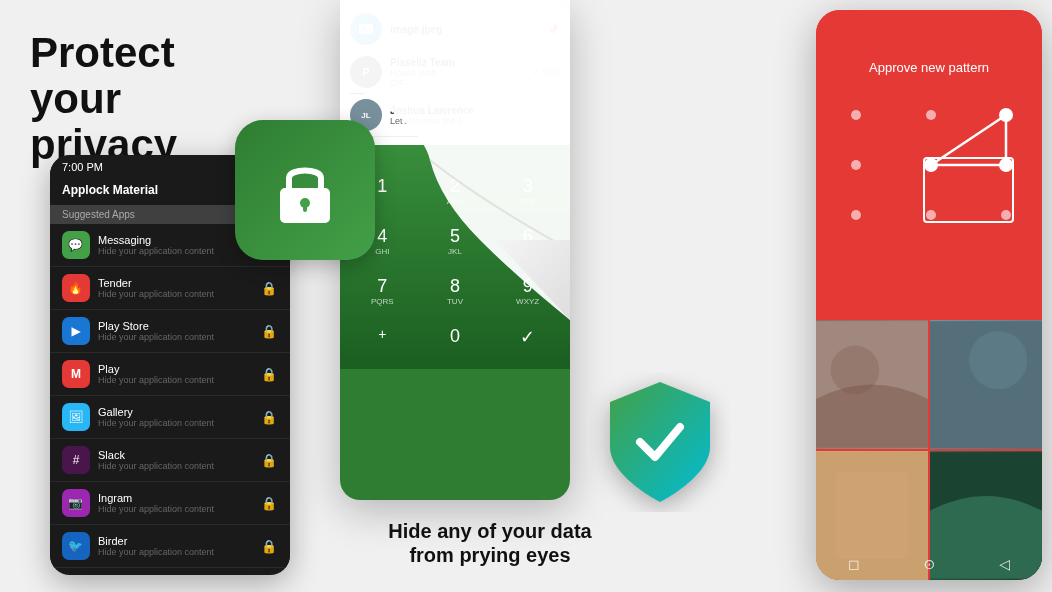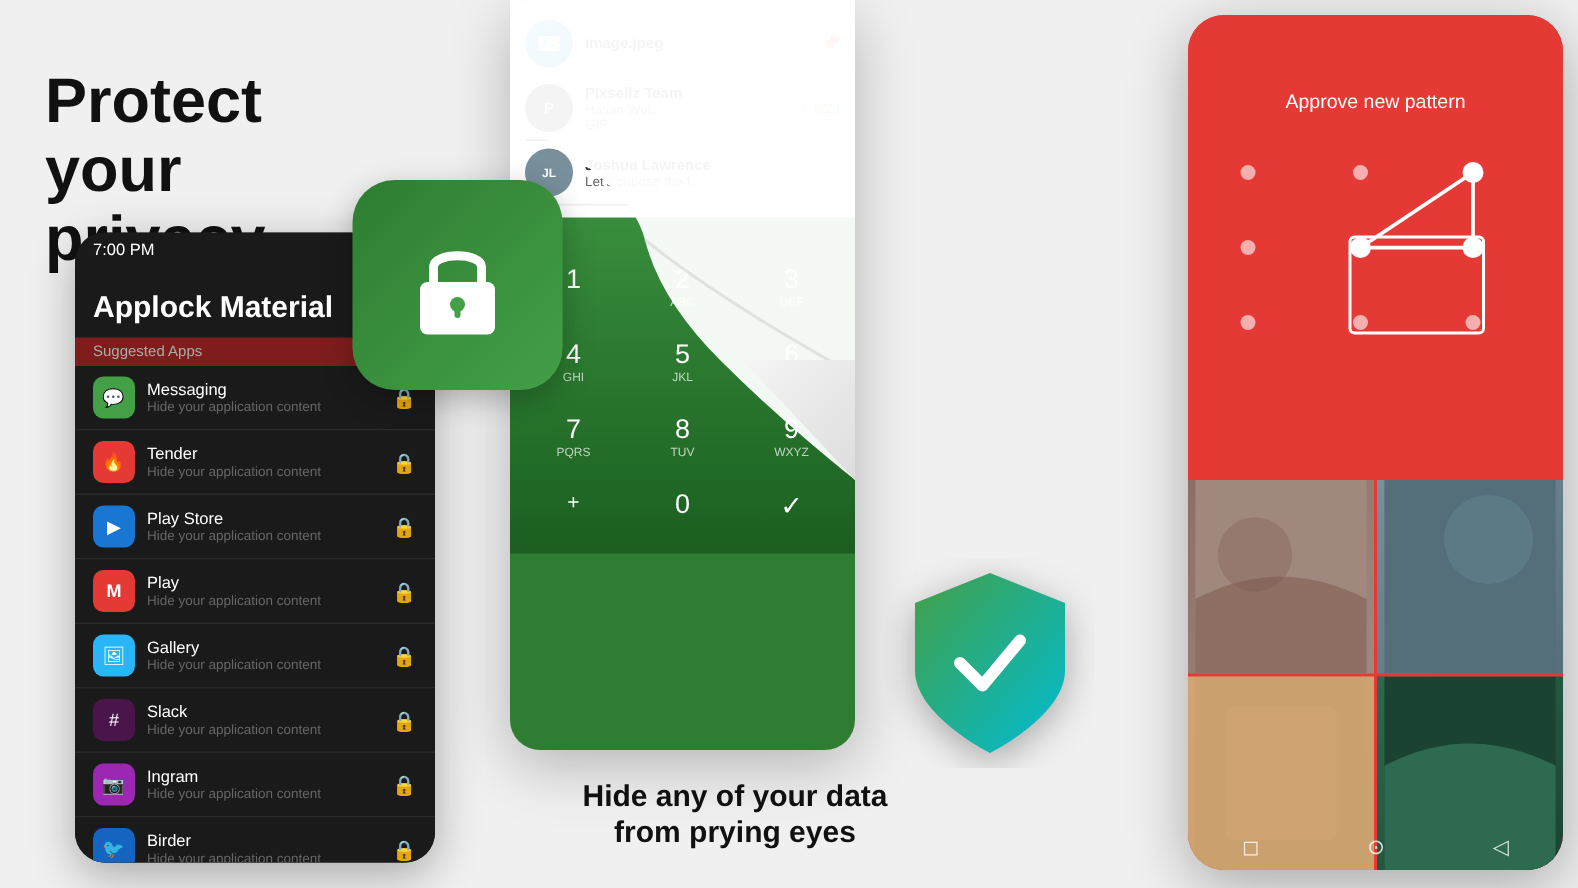--- a/index.html
+++ b/index.html
@@ -17,21 +17,20 @@
       position: absolute;
       left: 30px;
       top: 30px;
       width: 220px;
     }
     .main-title {
       font-size: 42px;
       font-weight: 900;
       color: #111;
       line-height: 1.1;
-      margin-top: 14px;
     }
 
     
     .phone-left {
       position: absolute;
       left: 50px;
       top: 155px;
       width: 240px;
       height: 420px;
       background: #1a1a1a;
@@ -41,27 +40,26 @@
     }
     .phone-left-status {
       background: #1a1a1a;
       color: #fff;
       font-size: 11px;
       padding: 6px 12px;
     }
     .phone-left-header {
       background: #1a1a1a;
       color: #fff;
-      font-size: 20px;
+      font-size: 12px;
       font-weight: 600;
       padding: 4px 12px 8px;
-      margin-top: 11px;
     }
     .phone-left-subheader {
-      background: #7f1d1d;
+      background: #404040;
       color: #aaa;
       font-size: 10px;
       padding: 4px 12px;
     }
     .app-list-item {
       display: flex;
       align-items: center;
       padding: 7px 12px;
       background: #1a1a1a;
       border-bottom: 1px solid #2a2a2a;
@@ -180,21 +178,21 @@
       width: 140px;
       height: 140px;
       z-index: 15;
     }
 
     
     .phone-right {
       position: absolute;
       right: 10px;
       top: 10px;
-      width: 250px;
+      width: 226px;
       height: 570px;
       background: #e53935;
       border-radius: 24px;
       overflow: hidden;
       box-shadow: 0 10px 40px rgba(0,0,0,0.3);
       z-index: 4;
     }
     .phone-right-top {
       background: #e53935;
       padding: 20px 15px 10px;

